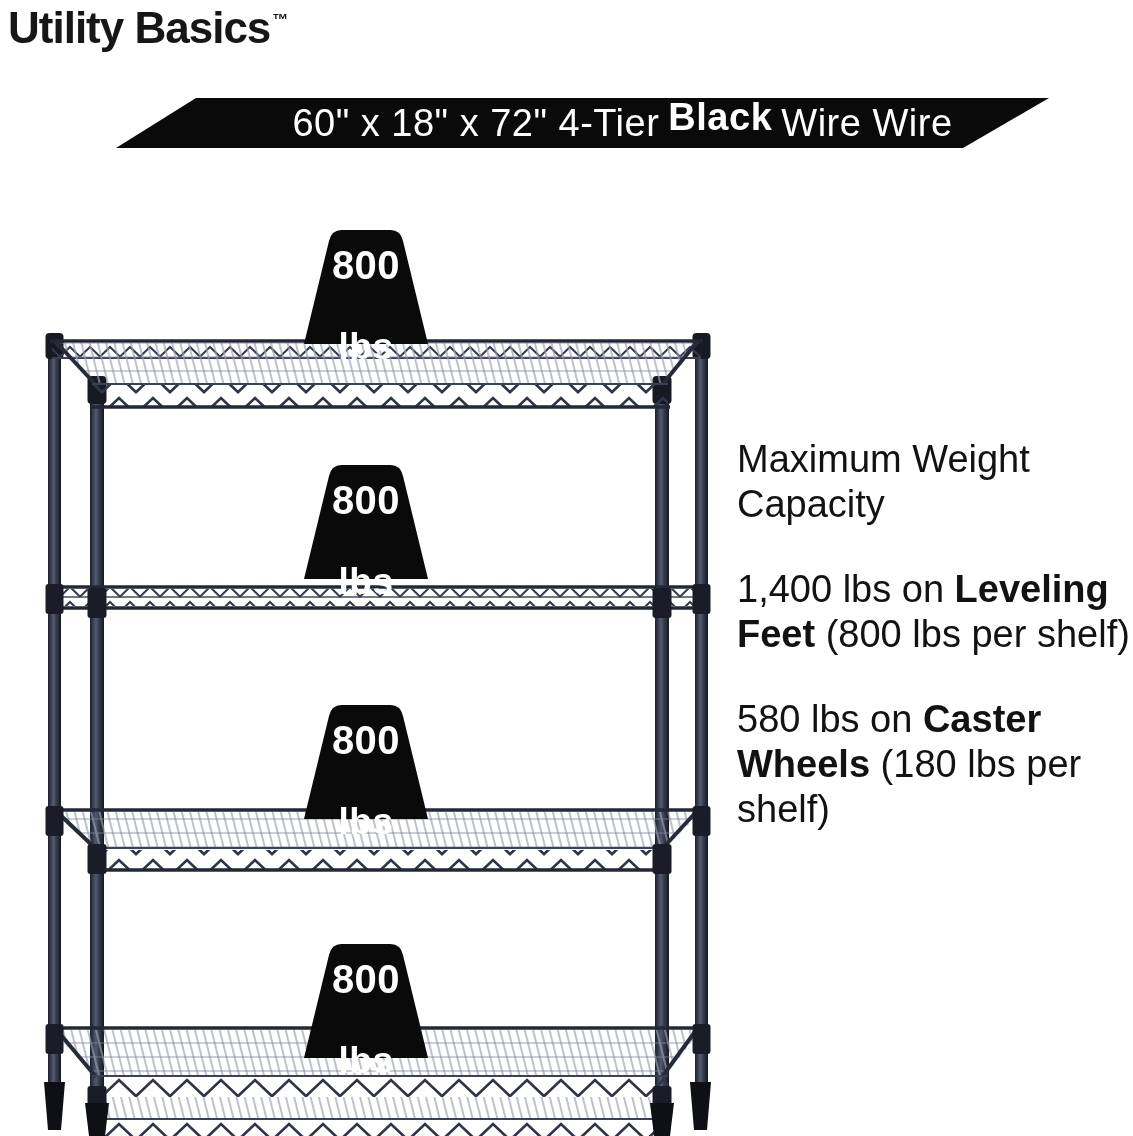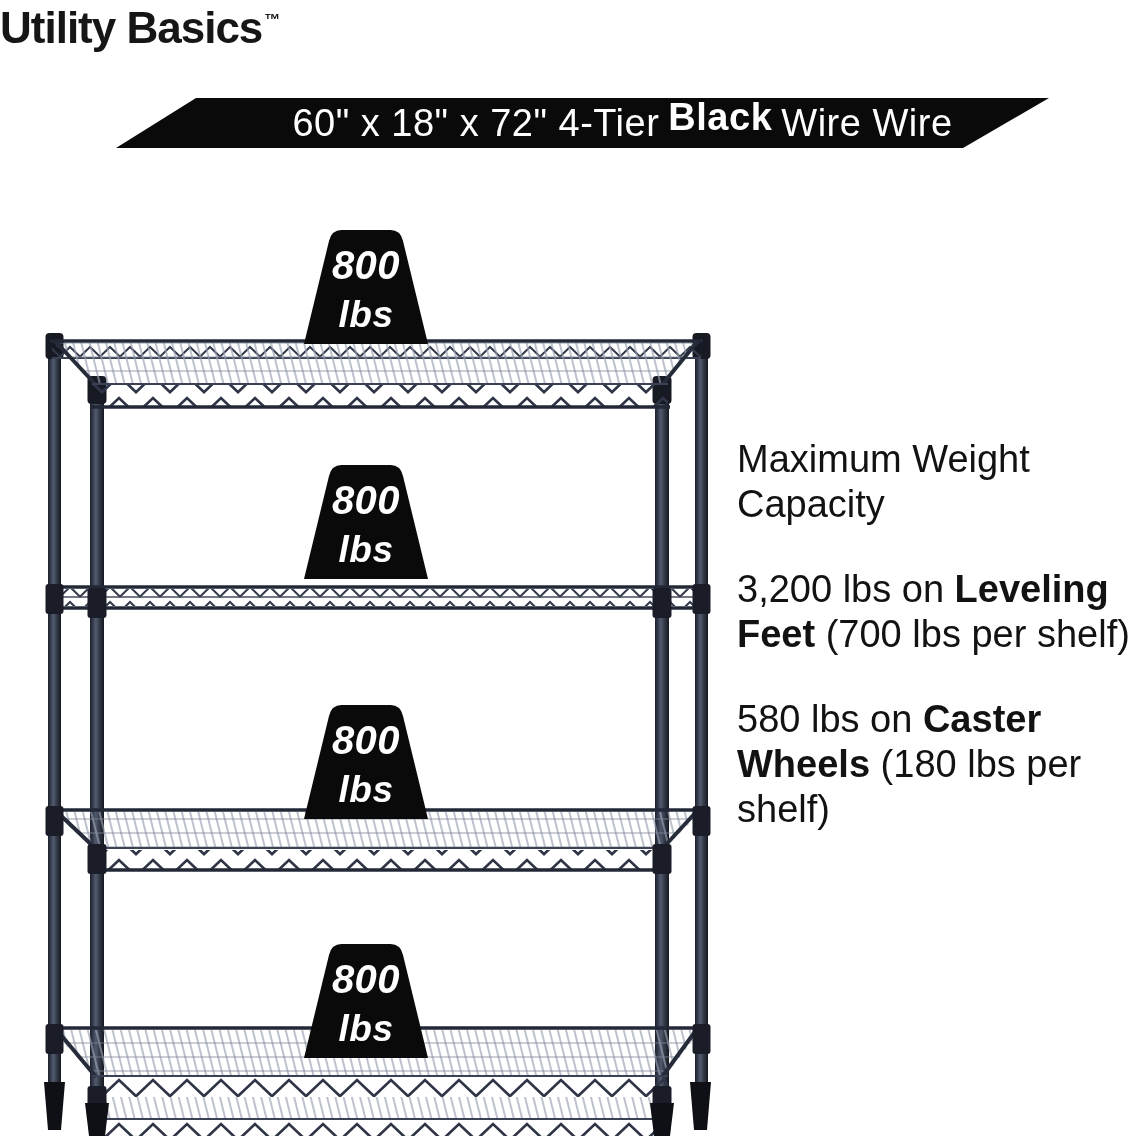--- a/index.html
+++ b/index.html
@@ -2,21 +2,21 @@
 <html><head>
 <meta charset="utf-8">
 <style>
   html,body{margin:0;padding:0;background:#ffffff;}
   .canvas{
     position:relative;width:1133px;height:1136px;background:#ffffff;overflow:hidden;
     font-family:"Liberation Sans", sans-serif;
   }
   
   .logo{
-    position:absolute;left:0;top:2px;
+    position:absolute;left:8px;top:2px;
     font-size:44px;font-weight:600;letter-spacing:-1px;color:#161616;line-height:1.2;
   }
   .logo sup{font-size:16px;font-weight:700;letter-spacing:0;vertical-align:18px;margin-left:2px;}
   
   .banner{
     position:absolute;left:116px;top:98px;width:933px;height:50px;
     clip-path:polygon(80px 0, 933px 0, 847px 50px, 0 50px);
     display:flex;align-items:center;justify-content:center;
     padding-left:80px;box-sizing:border-box;
     font-size:38px;font-weight:500;letter-spacing:.5px;white-space:nowrap;
@@ -25,25 +25,25 @@
   
   .rack-svg{position:absolute;left:0;top:0;z-index:1;}
   .rail{stroke:#232836;stroke-width:3.5;}
   .rail-thin{stroke:#3a4154;stroke-width:2;}
   .rail-mid{stroke:#262b3a;stroke-width:4;}
   
   .badge{position:absolute;width:130px;height:116px;left:301px;z-index:2;}
   .badge svg{position:absolute;inset:0;}
   .badge-text{
     position:absolute;inset:0;display:flex;flex-direction:column;align-items:center;
-    padding-top:17px;gap:11px;line-height:1;
-    font-weight:700;letter-spacing:.5px;font-style:italic;
+    padding-top:17px;gap:5px;line-height:1;
+    font-weight:700;letter-spacing:.5px;
   }
   .badge-value{font-size:40px;}
-  .badge-unit{font-size:37px;}
+  .badge-unit{font-size:37px;margin-top:38px;}
   .b1{top:228px;} .b2{top:463px;} .b3{top:703px;} .b4{top:942px;}
   
   .capacity{
     position:absolute;left:737px;top:437px;width:402px;z-index:2;
     font-size:38px;line-height:45px;color:#121212;
   }
   .capacity h2{margin:0 0 40px 0;font-size:38px;font-weight:400;line-height:45px;}
   .capacity p{margin:0 0 40px 0;font-weight:400;}
   .capacity p b{font-weight:700;}
 </style>
@@ -195,17 +195,17 @@
       <path d="M3,116 L28,13 Q30.5,2 40.5,2 L89.5,2 Q99.5,2 102,13 L127,116 Z" fill="#0a0a0a"></path>
     </svg>
     <div class="badge-text" style="color:#ffffff;">
       <span class="badge-value">800</span>
       <span class="badge-unit">lbs</span>
     </div>
   </div>
 
   <div class="capacity">
     <h2>Maximum Weight Capacity</h2>
-    <p><span>3,200 lbs on </span><b>Leveling Feet</b><span> (700 lbs per shelf)</span></p>
+    <p><span>1,400 lbs on </span><b>Leveling Feet</b><span> (800 lbs per shelf)</span></p>
     <p><span>580 lbs on </span><b>Caster Wheels</b><span> (180 lbs per shelf)</span></p>
   </div>
 
 </div>
 
 </body></html>

